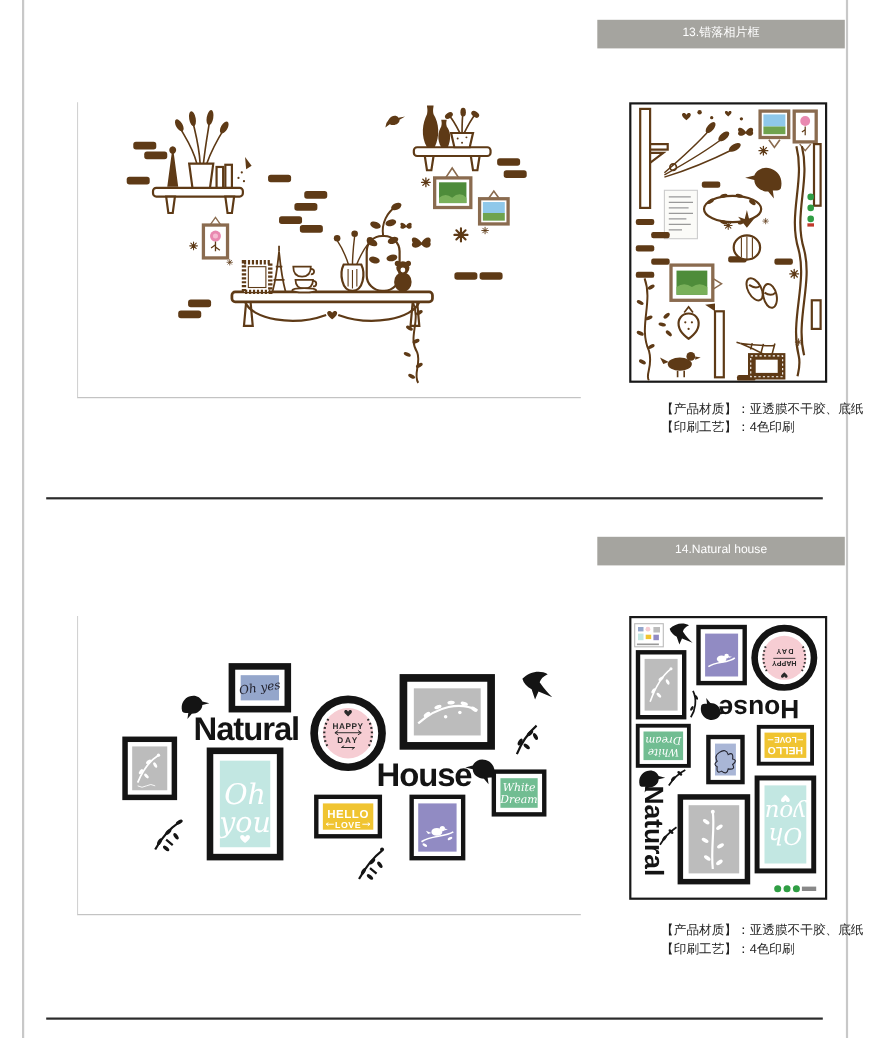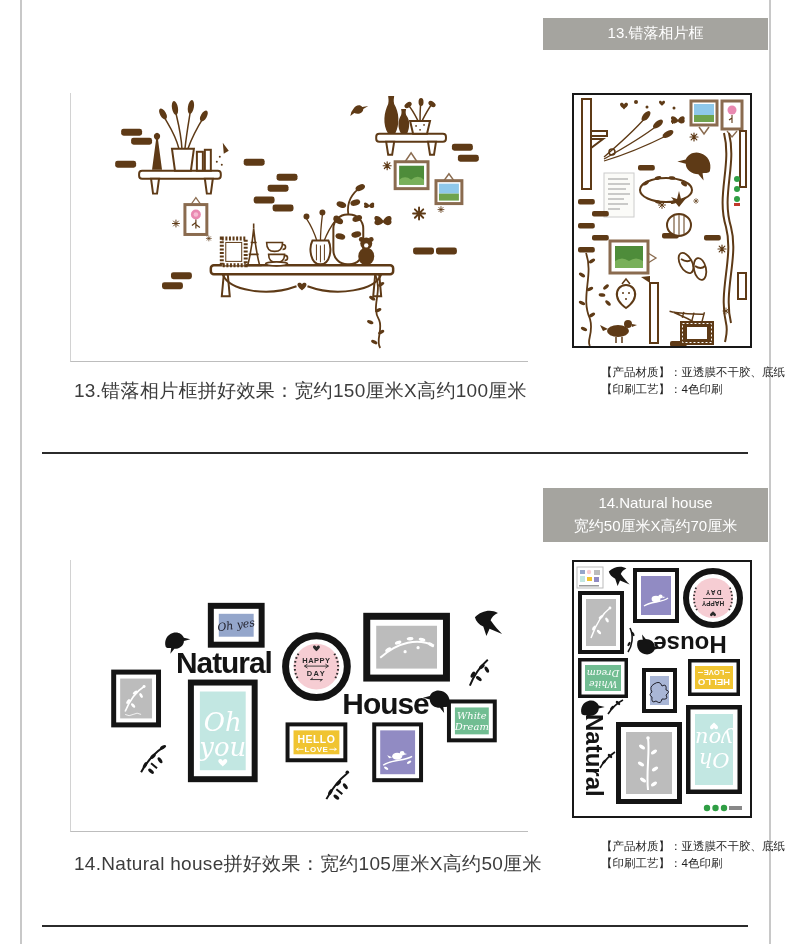--- a/index.html
+++ b/index.html
@@ -3,21 +3,21 @@
 <meta charset="utf-8">
 <style>
   * { margin:0; padding:0; box-sizing:border-box; }
   html,body { background:#fff; }
   body { font-family:"Liberation Sans", sans-serif; }
   .page { position:relative; width:790px; height:944px; background:#fff; overflow:hidden; }
   .edge { position:absolute; top:0; bottom:0; width:2px; background:#c8c8c8; }
   .edge-left { left:20px; }
   .edge-right { left:769px; }
   .header-badge { position:absolute; left:543px; width:225px; background:#a5a49f; color:#fff;
-    text-align:center; font-size:15px; line-height:1.5; padding:4px 0 5px; }
+    text-align:center; font-size:11px; line-height:1.5; padding:4px 0 5px; }
   .preview { position:absolute; left:70px; width:458px; background:#fff;
     border-left:1px solid #d2d2d2; border-bottom:1px solid #bdbdbd; }
   .preview svg { display:block; width:100%; height:100%; }
   .sheet { position:absolute; left:572px; width:180px; background:#fff; border:2px solid #181818; }
   .sheet svg { display:block; width:100%; height:100%; }
   .caption { position:absolute; left:74px; font-size:19px; color:#3c3c3c; letter-spacing:.3px; white-space:nowrap; }
   .materials { position:absolute; left:557px; width:220px; font-size:11.5px; color:#1f1f1f; line-height:1.45;margin-left:44px; }
   .divider { position:absolute; left:42px; width:706px; height:2px; background:#2b2b2b; }
   .bigword { font-weight:bold; font-family:"Liberation Sans", sans-serif; }
   .script { font-family:"DejaVu Serif", serif; font-style:italic; }
@@ -355,30 +355,28 @@
         <ellipse cx="44" cy="236" rx="11" ry="6" fill="#5e3a16"></ellipse>
         <circle cx="54" cy="229" r="4" fill="#5e3a16"></circle>
         <path d="M58,229 l5,1 -5,2 z M34,234 l-8,-4 3,6 z" fill="#5e3a16"></path>
         <path d="M42,242 v6 M48,242 v6" stroke="#5e3a16" stroke-width="1.5"></path>
       </g>
       <use href="#star" transform="translate(148 154) scale(0.8)" stroke="#5e3a16" stroke-width="1.5" fill="none"></use>
       <use href="#star" transform="translate(152 216) scale(0.6)" stroke="#5e3a16" stroke-width="1.4" fill="none"></use>
     </svg>
   </div>
 
-  <div class="caption" style="top:378px;">13.错落相片框拼好效果：宽约150厘米X高约100厘米</div>
   <div class="materials" style="top:364px;">
     <div>【产品材质】：亚透膜不干胶、底纸</div>
     <div>【印刷工艺】：4色印刷</div>
   </div>
   <div class="divider" style="top:452px;"></div>
 
   <div class="header-badge" style="top:488px;">
     <div>14.Natural house</div>
-    <div>宽约50厘米X高约70厘米</div>
   </div>
 
   <div class="preview" style="top:560px; height:272px;">
     <svg viewBox="0 0 458 272">
       <use href="#swallow" transform="translate(404 50) scale(1.05)" fill="#141414"></use>
 
       <g>
         <rect x="137" y="43" width="57" height="45" fill="#141414"></rect>
         <rect x="143" y="49" width="45" height="33" fill="#fff"></rect>
         <rect x="148" y="54" width="35" height="23" fill="#94a6cb"></rect>
@@ -635,19 +633,18 @@
 
       <g>
         <circle cx="133" cy="246" r="3.2" fill="#2f9e44"></circle>
           <circle cx="141.5" cy="246" r="3.2" fill="#2f9e44"></circle>
           <circle cx="150" cy="246" r="3.2" fill="#2f9e44"></circle>
         <rect x="155" y="244" width="13" height="4" fill="#888"></rect>
       </g>
     </svg>
   </div>
 
-  <div class="caption" style="top:851px;">14.Natural house拼好效果：宽约105厘米X高约50厘米</div>
   <div class="materials" style="top:838px;">
     <div>【产品材质】：亚透膜不干胶、底纸</div>
     <div>【印刷工艺】：4色印刷</div>
   </div>
   <div class="divider" style="top:925px;"></div>
 </div>
 
 </body></html>

